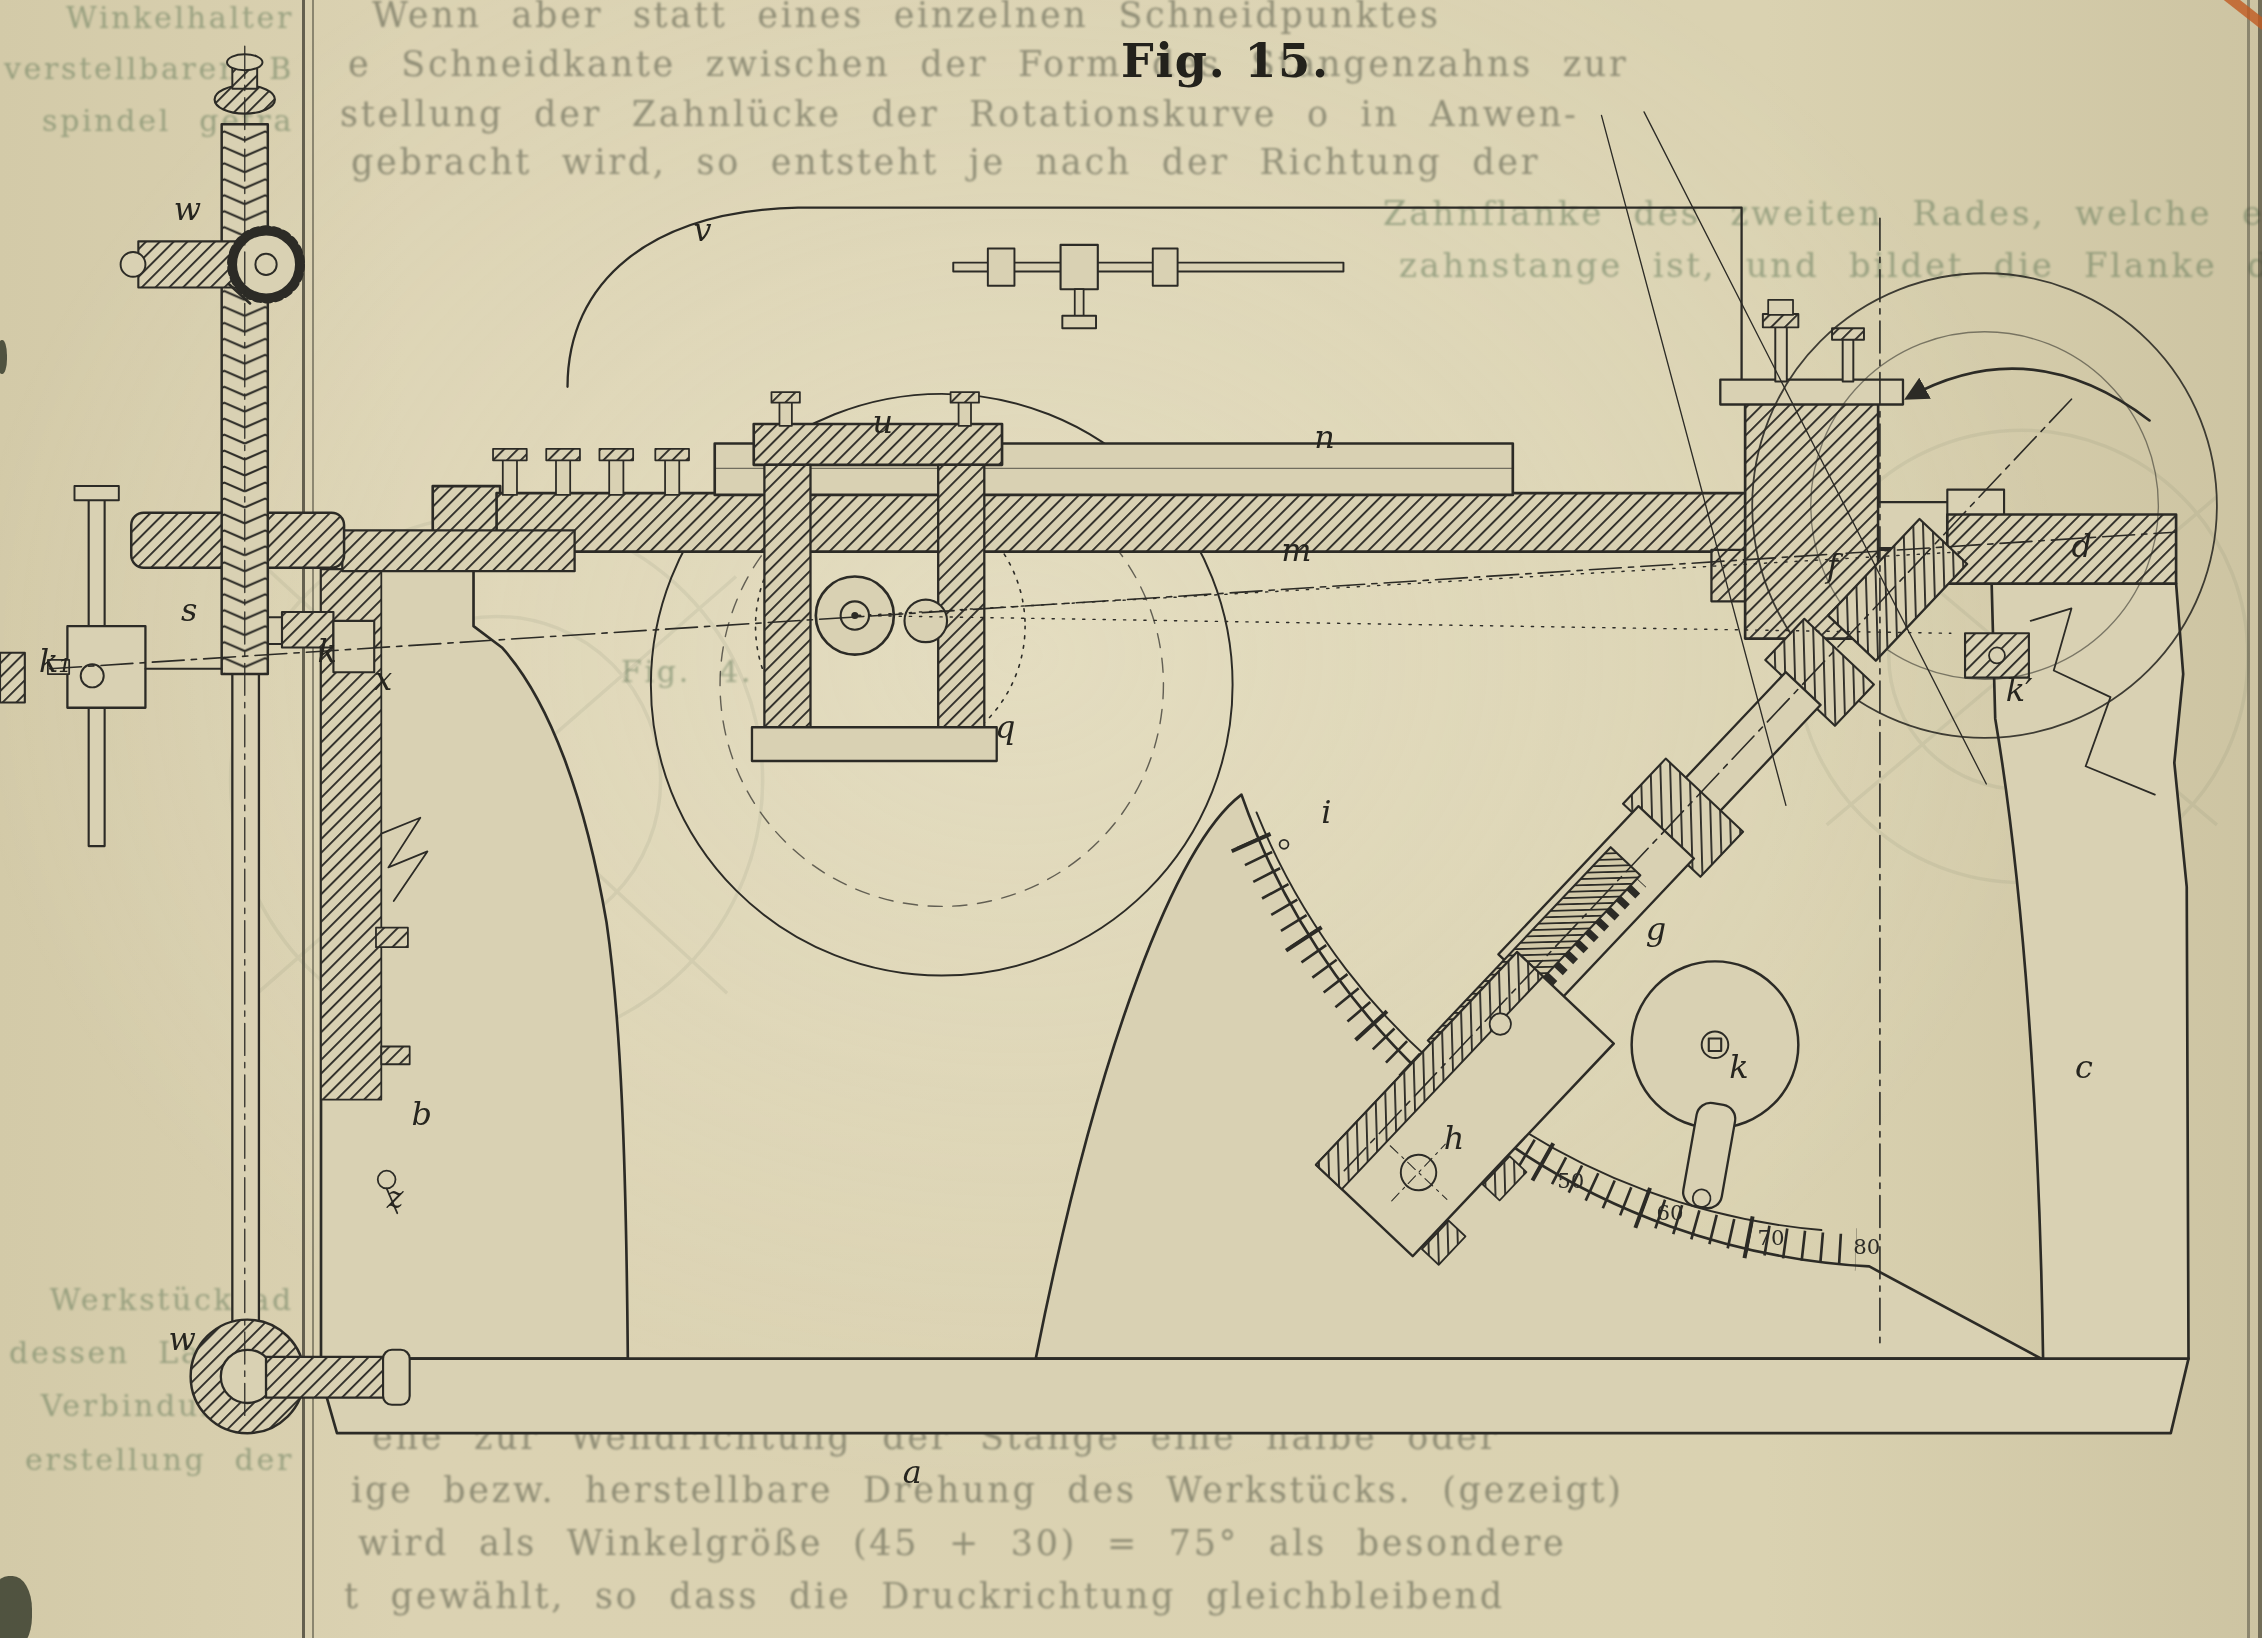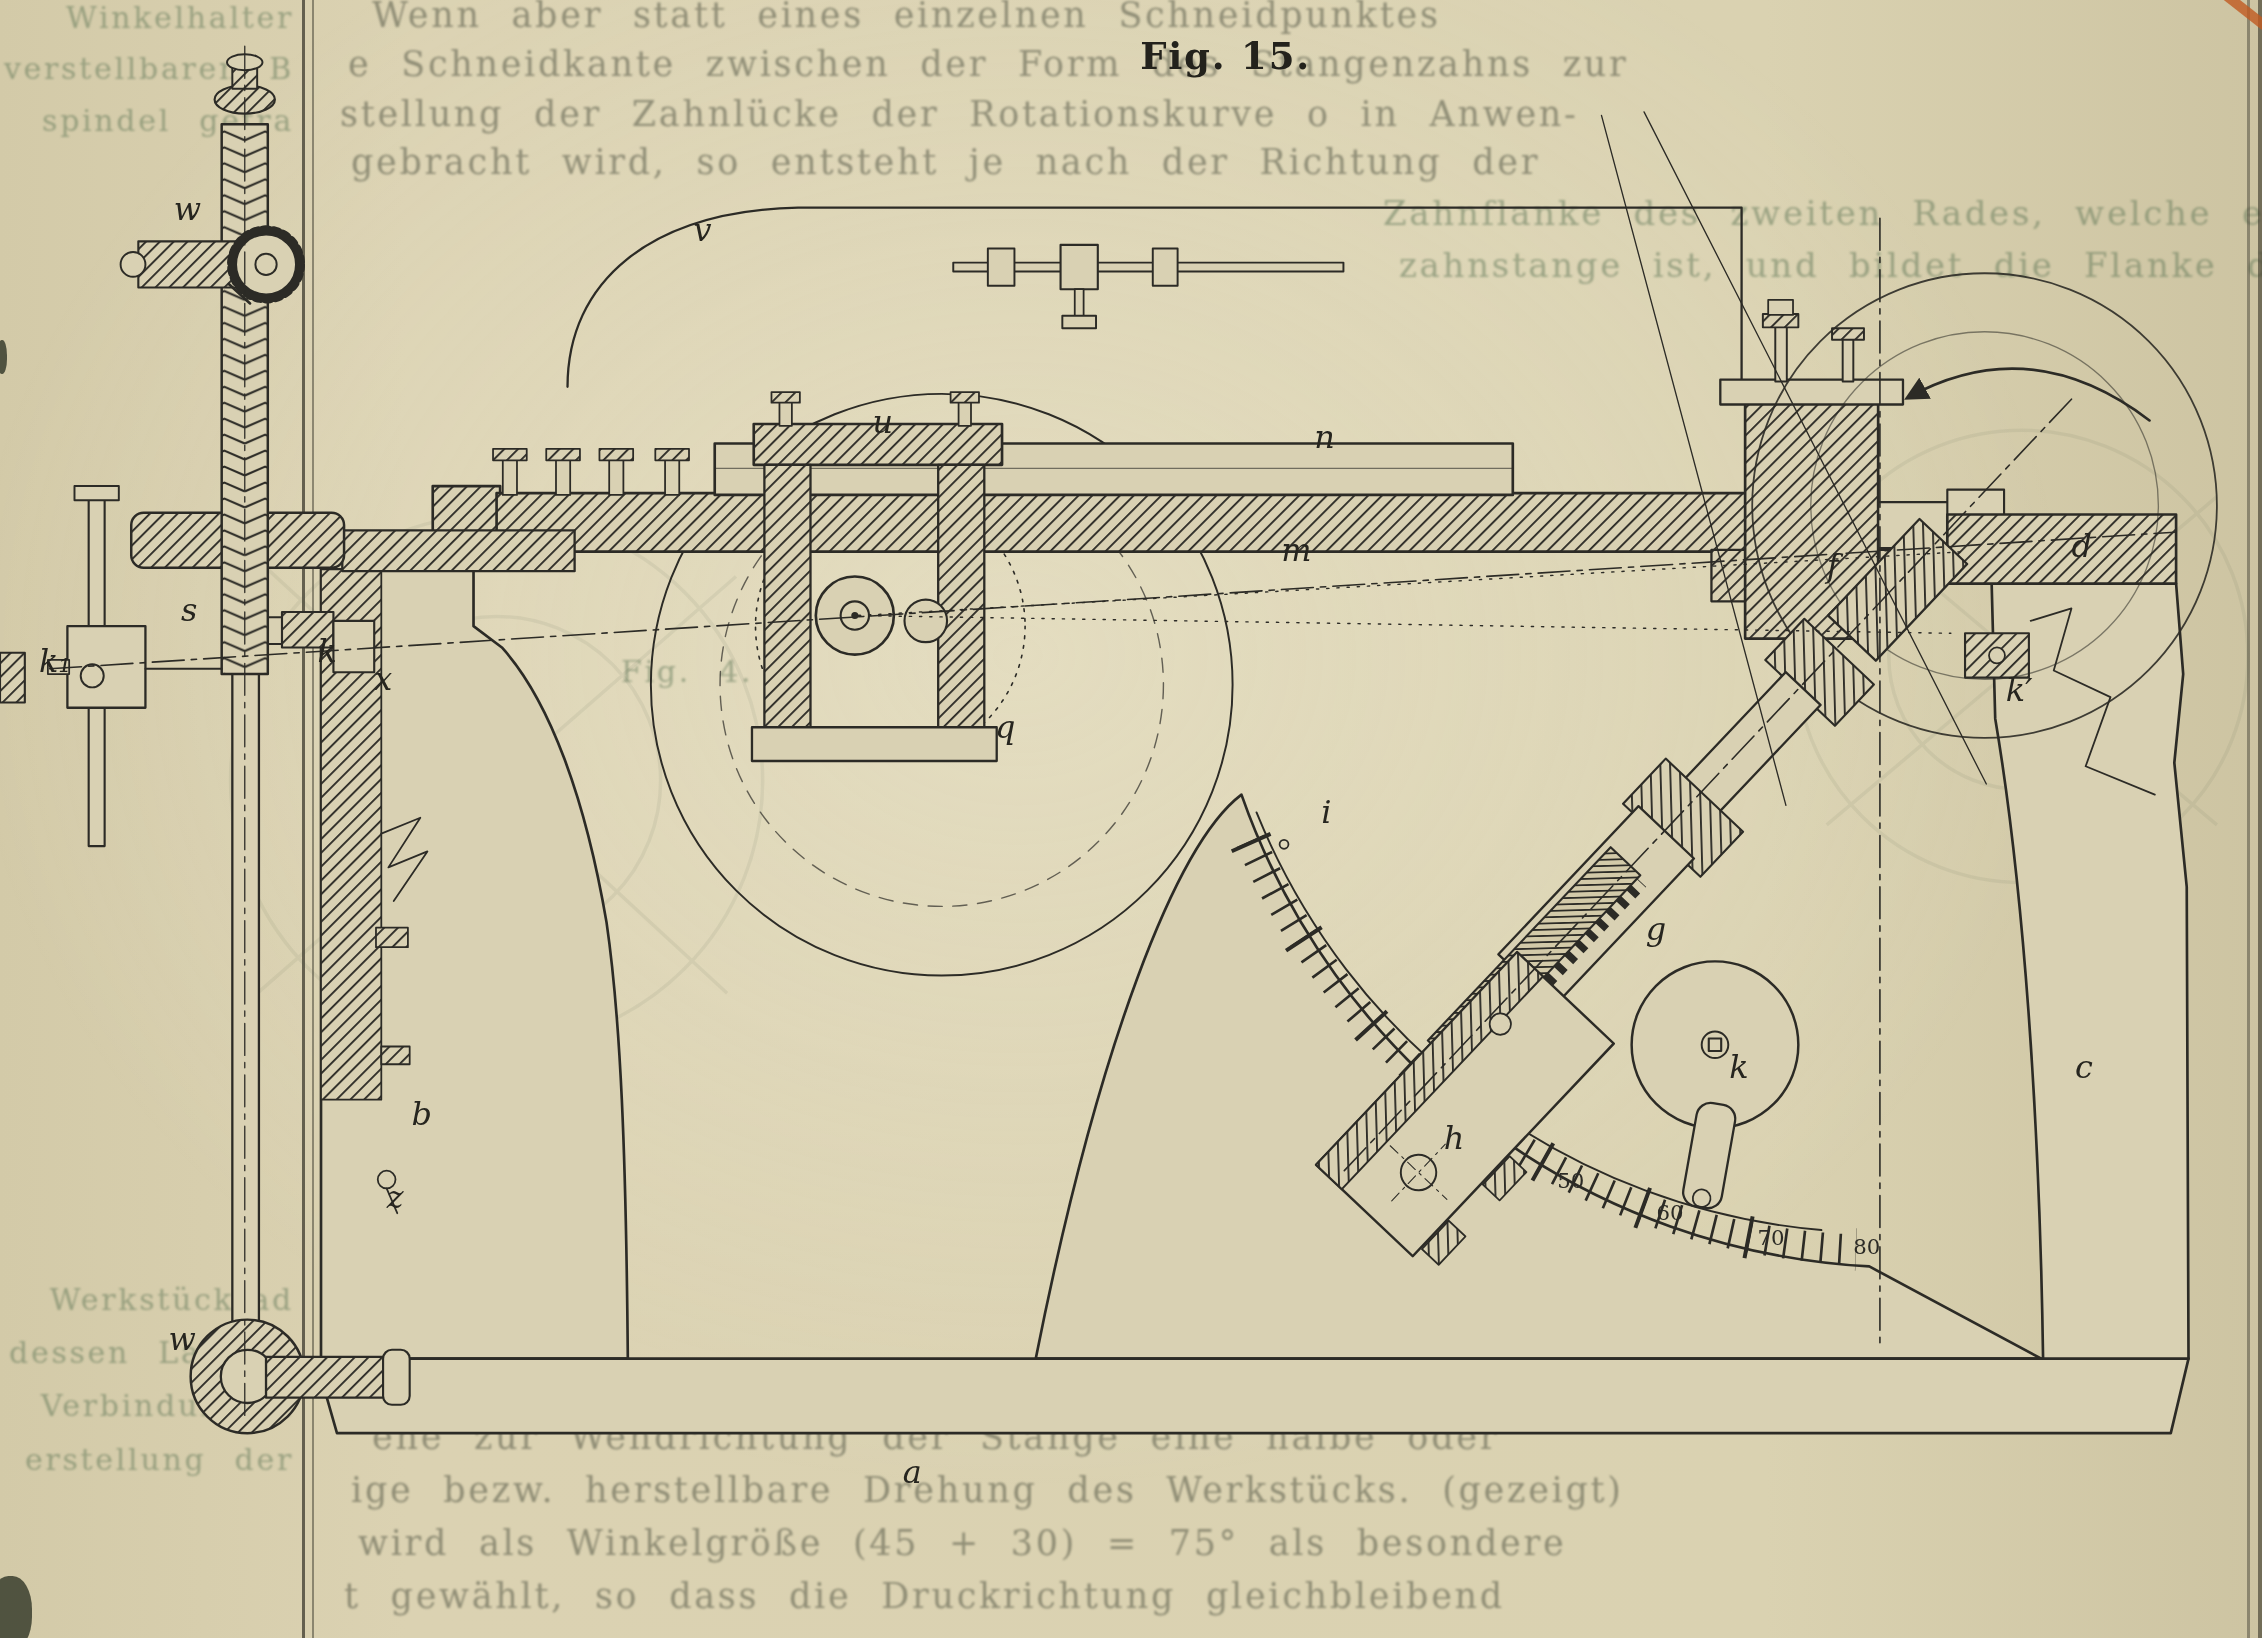--- a/index.html
+++ b/index.html
@@ -20,21 +20,21 @@
     filter:blur(1.2px);
     font-size:35px;letter-spacing:2.7px;word-spacing:16px;
   }
   .gl.green{color:rgba(88,112,82,.48);}
   .gl.leftcol{left:0;width:294px;text-align:right;padding-right:7px;font-size:30px;overflow:hidden;}
   .gl.small{font-size:30px;}
   
   .vrule{position:absolute;top:0;height:100%;}
   .title{
     position:absolute;left:1119px;top:34px;width:213px;text-align:center;
-    font-size:37px;font-weight:bold;color:#23221c;letter-spacing:1.8px;
+    font-size:46px;font-weight:bold;color:#23221c;letter-spacing:1.8px;
   }
   .orange-mark{position:absolute;background:#c05a20;opacity:.8;}
   .corner-blob{position:absolute;background:#2f3526;opacity:.8;border-radius:45%;}
   svg{position:absolute;left:0;top:0;}
 </style>
 </head>
 <body>
 
 <div class="page">
 

